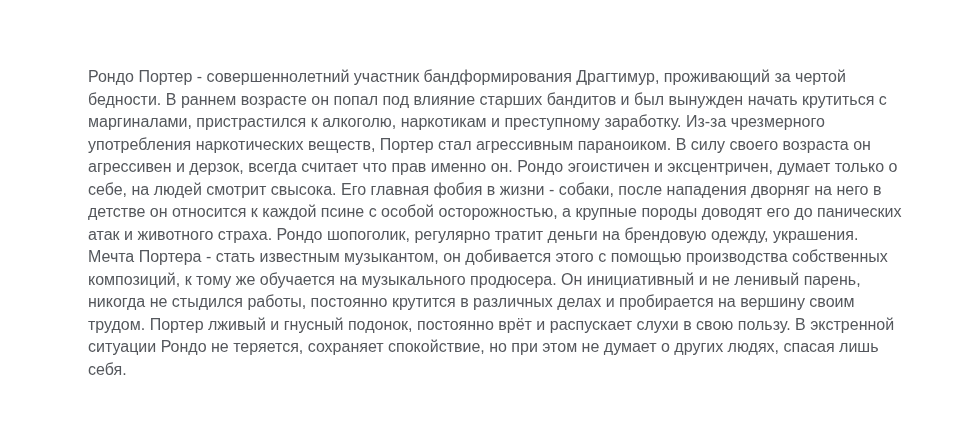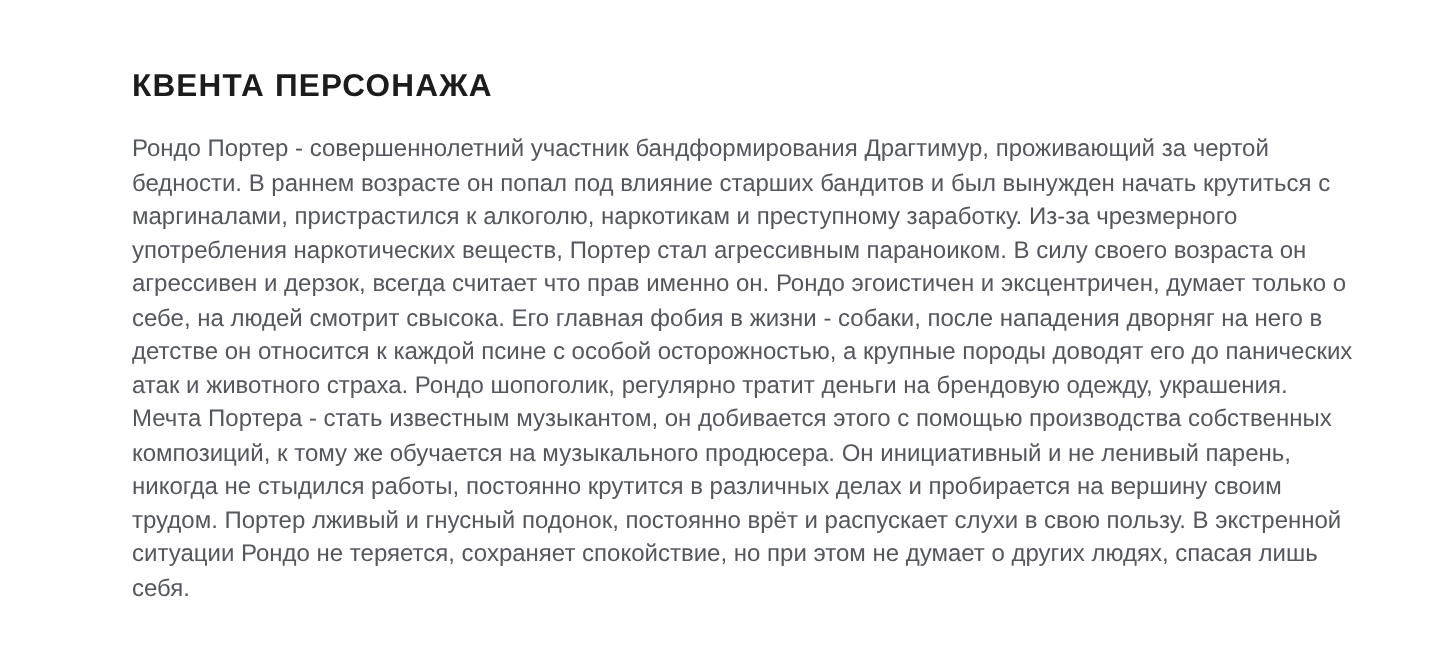--- a/index.html
+++ b/index.html
@@ -35,15 +35,14 @@
     font-size: 16px;
     line-height: 22.5px;
     color: #54575c;
     text-align: left;
   }
 </style>
 </head>
 <body>
 
 <div class="page">
-  <h1 class="page-title">КВЕНТА ПЕРСОНАЖА</h1>
   <p class="character-description">Рондо Портер - совершеннолетний участник бандформирования Драгтимур, проживающий за чертой бедности. В раннем возрасте он попал под влияние старших бандитов и был вынужден начать крутиться с маргиналами, пристрастился к алкоголю, наркотикам и преступному заработку. Из-за чрезмерного употребления наркотических веществ, Портер стал агрессивным параноиком. В силу своего возраста он агрессивен и дерзок, всегда считает что прав именно он. Рондо эгоистичен и эксцентричен, думает только о себе, на людей смотрит свысока. Его главная фобия в жизни - собаки, после нападения дворняг на него в детстве он относится к каждой псине с особой осторожностью, а крупные породы доводят его до панических атак и животного страха. Рондо шопоголик, регулярно тратит деньги на брендовую одежду, украшения. Мечта Портера - стать известным музыкантом, он добивается этого с помощью производства собственных композиций, к тому же обучается на музыкального продюсера. Он инициативный и не ленивый парень, никогда не стыдился работы, постоянно крутится в различных делах и пробирается на вершину своим трудом. Портер лживый и гнусный подонок, постоянно врёт и распускает слухи в свою пользу. В экстренной ситуации Рондо не теряется, сохраняет спокойствие, но при этом не думает о других людях, спасая лишь себя.</p>
 </div>
 
 </body></html>

